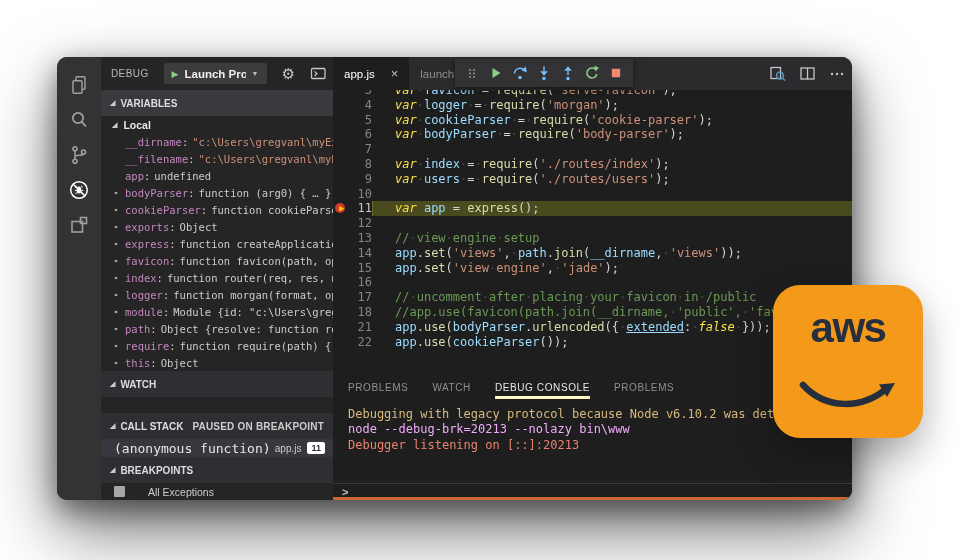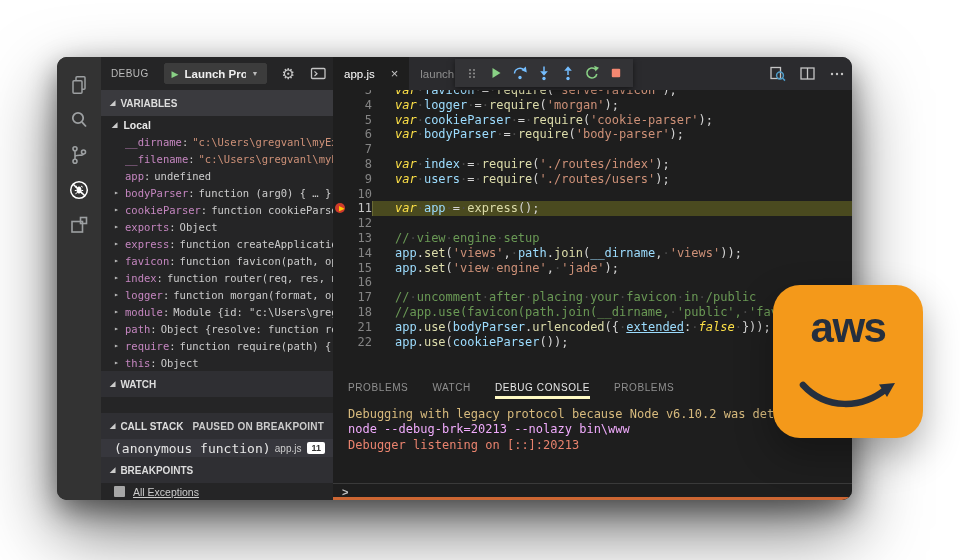--- a/index.html
+++ b/index.html
@@ -52,22 +52,22 @@
 
   .watch-empty { height:16px; flex:none; }
 
   .frame-row { height:18px; flex:none; background:#37373D; display:flex; align-items:center;
     padding:0 8px 0 13px; }
   .frame-name { font-family:"DejaVu Sans Mono", monospace; font-size:13px; color:#E6E6E6; flex:1; }
   .frame-file { font-size:10px; color:#CCCCCC; margin-right:6px; }
   .badge-white { background:#FFFFFF; color:#333333; font-size:9px; font-weight:bold;
     padding:1px 4px; border-radius:2px; }
 
-  .bp-row { height:17px; flex:none; display:flex; align-items:center; padding:0 8px 0 13px; gap:8px;
-    font-size:10.5px; color:#CCCCCC;text-decoration:underline; }
+  .bp-row { height:17px; flex:none; display:flex; align-items:center; padding:0 8px 0 13px; gap:23px;
+    font-size:10.5px; color:#CCCCCC; }
   .cb { width:11px; height:11px; flex:none; border-radius:1px; background:#A6A6A6;
     font-size:9px; line-height:11px; text-align:center; color:#222222; }
   .cb.checked { background:#DCDCDC; }
   .badge-gray { margin-left:auto; background:#4D4D4D; color:#C8C8C8; font-size:9px;
     padding:1px 4px; border-radius:2px; }
 
   
   .main { flex:1; min-width:0; display:flex; flex-direction:column; position:relative; }
   .tabbar { height:33px; flex:none; background:#2B2B2E; display:flex; position:relative; }
   .tab { display:flex; align-items:center; padding:0 11px; gap:16px; font-size:11.5px; }

